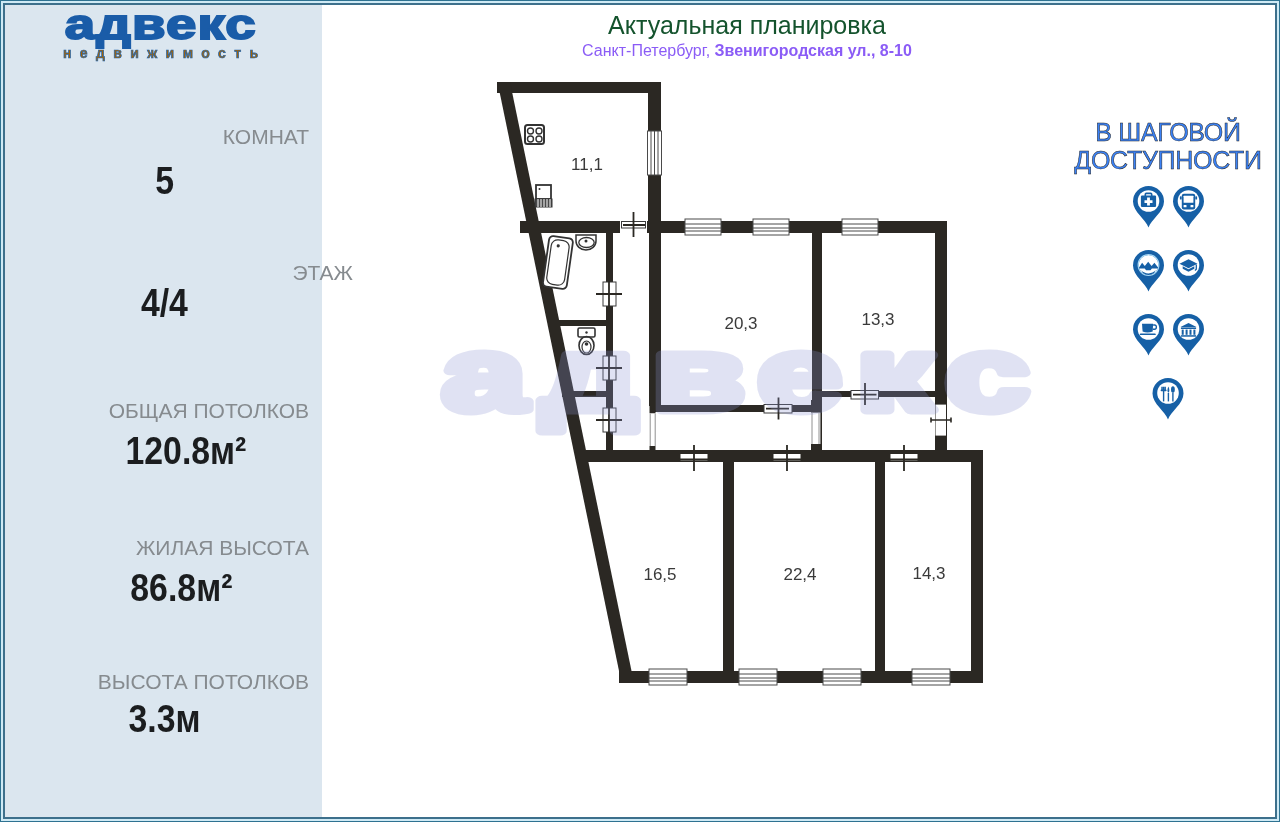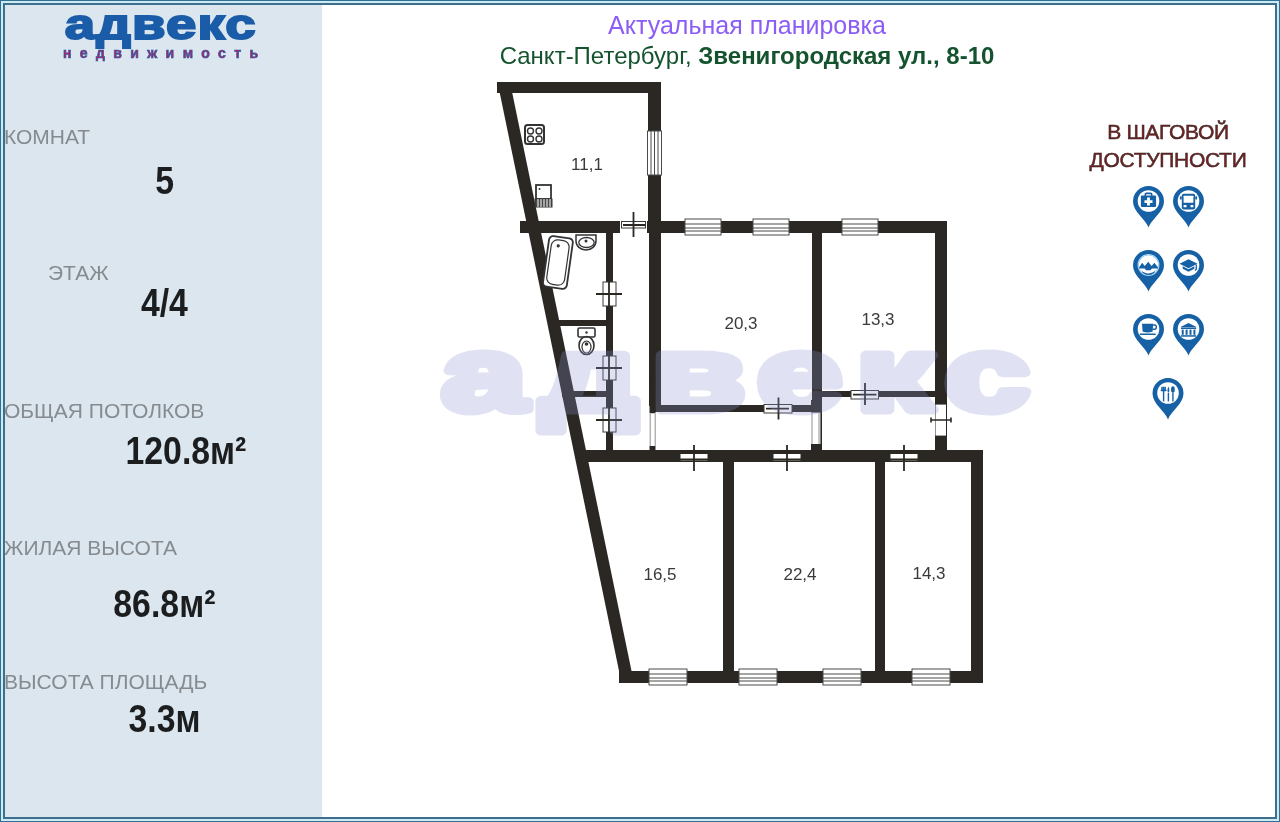--- a/index.html
+++ b/index.html
@@ -8,32 +8,32 @@
        font-family:"Liberation Sans", sans-serif;background:#ffffff;}
   .f1{position:absolute;inset:0;border:1px solid #2e7291;z-index:50;pointer-events:none;}
   .f2{position:absolute;inset:1px;border:2px solid #cfeaf5;z-index:50;pointer-events:none;}
   .f3{position:absolute;inset:3px;border:2px solid #3d708c;z-index:50;pointer-events:none;}
   .sidebar{position:absolute;left:5px;top:5px;width:317px;height:812px;background:#dbe6ef;}
   .logo1{position:absolute;left:2px;top:-1px;width:317px;text-align:center;
          color:#1a5ca8;font-weight:700;font-size:47px;line-height:47px;
          -webkit-text-stroke:2.2px #1a5ca8;}
   .logo1 span{display:inline-block;transform:scale(1.16,0.89);transform-origin:50% 78%;letter-spacing:1px;}
   .logo2{position:absolute;left:2px;top:44.5px;width:317px;text-align:center;
-         color:#be185d;font-weight:700;font-size:14px;letter-spacing:8.4px;text-indent:8.4px;-webkit-text-stroke:0.7px #2366ae;}
-  .lab{position:absolute;left:4px;width:305px;text-align:left;color:#868b8f;
+         color:#a16207;font-weight:700;font-size:14px;letter-spacing:8.4px;text-indent:8.4px;-webkit-text-stroke:0.7px #2366ae;}
+  .lab{position:absolute;left:4px;width:305px;text-align:right;color:#868b8f;
        font-size:21px;letter-spacing:0px;}
   .val{position:absolute;left:6px;width:317px;text-align:center;color:#1b1d1f;
        font-size:38px;line-height:38px;font-weight:700;}
   .val span{display:inline-block;transform:scaleX(0.89);}
   .t1{position:absolute;top:11px;left:747px;transform:translateX(-50%);
-      font-size:25px;color:#8b5cf6;white-space:nowrap;}
+      font-size:25px;color:#14532d;white-space:nowrap;}
   .t2{position:absolute;top:42px;left:747px;transform:translateX(-50%);
-      font-size:24px;color:#14532d;white-space:nowrap;}
+      font-size:16px;color:#8b5cf6;white-space:nowrap;}
   .t3{position:absolute;top:118px;left:1168px;transform:translateX(-50%);
-      font-size:21px;letter-spacing:-0.3px;color:#7f1d1d;-webkit-text-stroke:0.5px #262626;text-align:center;line-height:28px;white-space:nowrap;}
+      font-size:25px;letter-spacing:-0.3px;color:#3b82f6;-webkit-text-stroke:0.5px #262626;text-align:center;line-height:28px;white-space:nowrap;}
   svg{position:absolute;left:0;top:0;z-index:10;}
 </style>
 </head>
 <body>
 
 <div class="f1"></div>
 <div class="f2"></div>
 <div class="f3"></div>
 
 <div class="sidebar"></div>
@@ -49,23 +49,23 @@
 <div class="lab" style="top:261px;padding-left:44px;">ЭТАЖ</div>
 
 <div class="val" style="top:284px;"><span>4/4</span></div>
 
 <div class="lab" style="top:399px;">ОБЩАЯ ПОТОЛКОВ</div>
 
 <div class="val" style="top:432px;padding-left:21px;"><span>120.8м²</span></div>
 
 <div class="lab" style="top:536px;">ЖИЛАЯ ВЫСОТА</div>
 
-<div class="val" style="top:585px;"><span>86.8м²</span></div>
-
-<div class="lab" style="top:670px;">ВЫСОТА ПЛОЩАДЬ</div>
+<div class="val" style="top:569px;padding-left:17px;"><span>86.8м²</span></div>
+
+<div class="lab" style="top:670px;">ВЫСОТА ПОТОЛКОВ</div>
 
 <div class="val" style="top:700px;text-decoration:underline;"><span>3.3м</span></div>
 
 <div class="t1">Актуальная планировка</div>
 
 <div class="t2">Санкт-Петербург, <b>Звенигородская ул., 8-10</b></div>
 
 <div class="t3">В ШАГОВОЙ<br>ДОСТУПНОСТИ</div>
 
 <svg width="1280" height="822" viewBox="0 0 1280 822">

